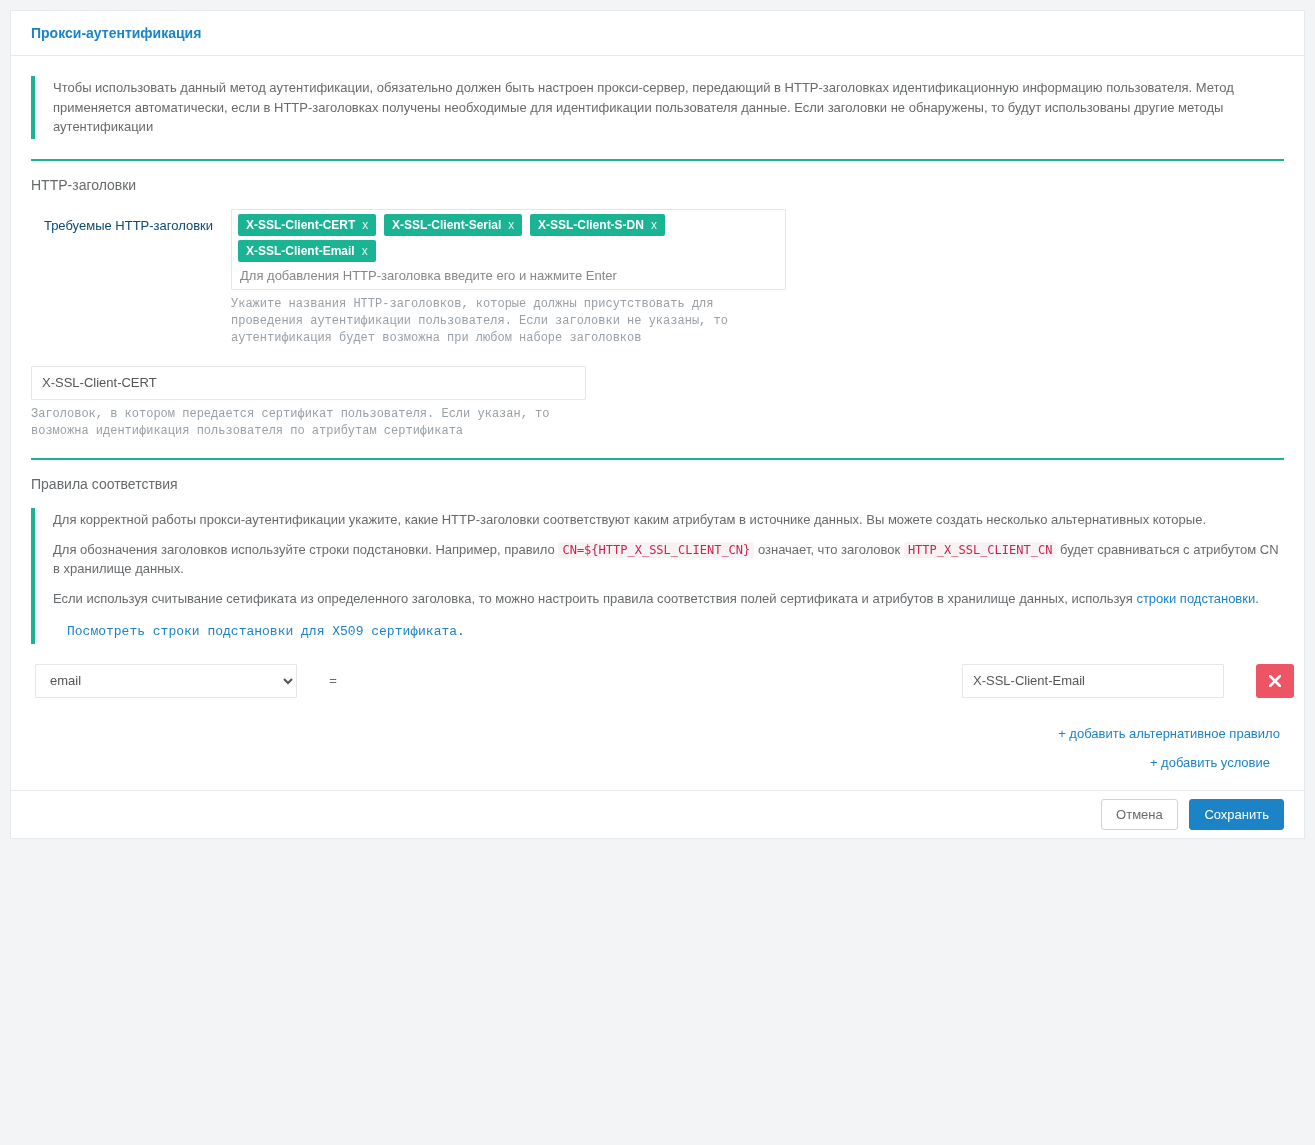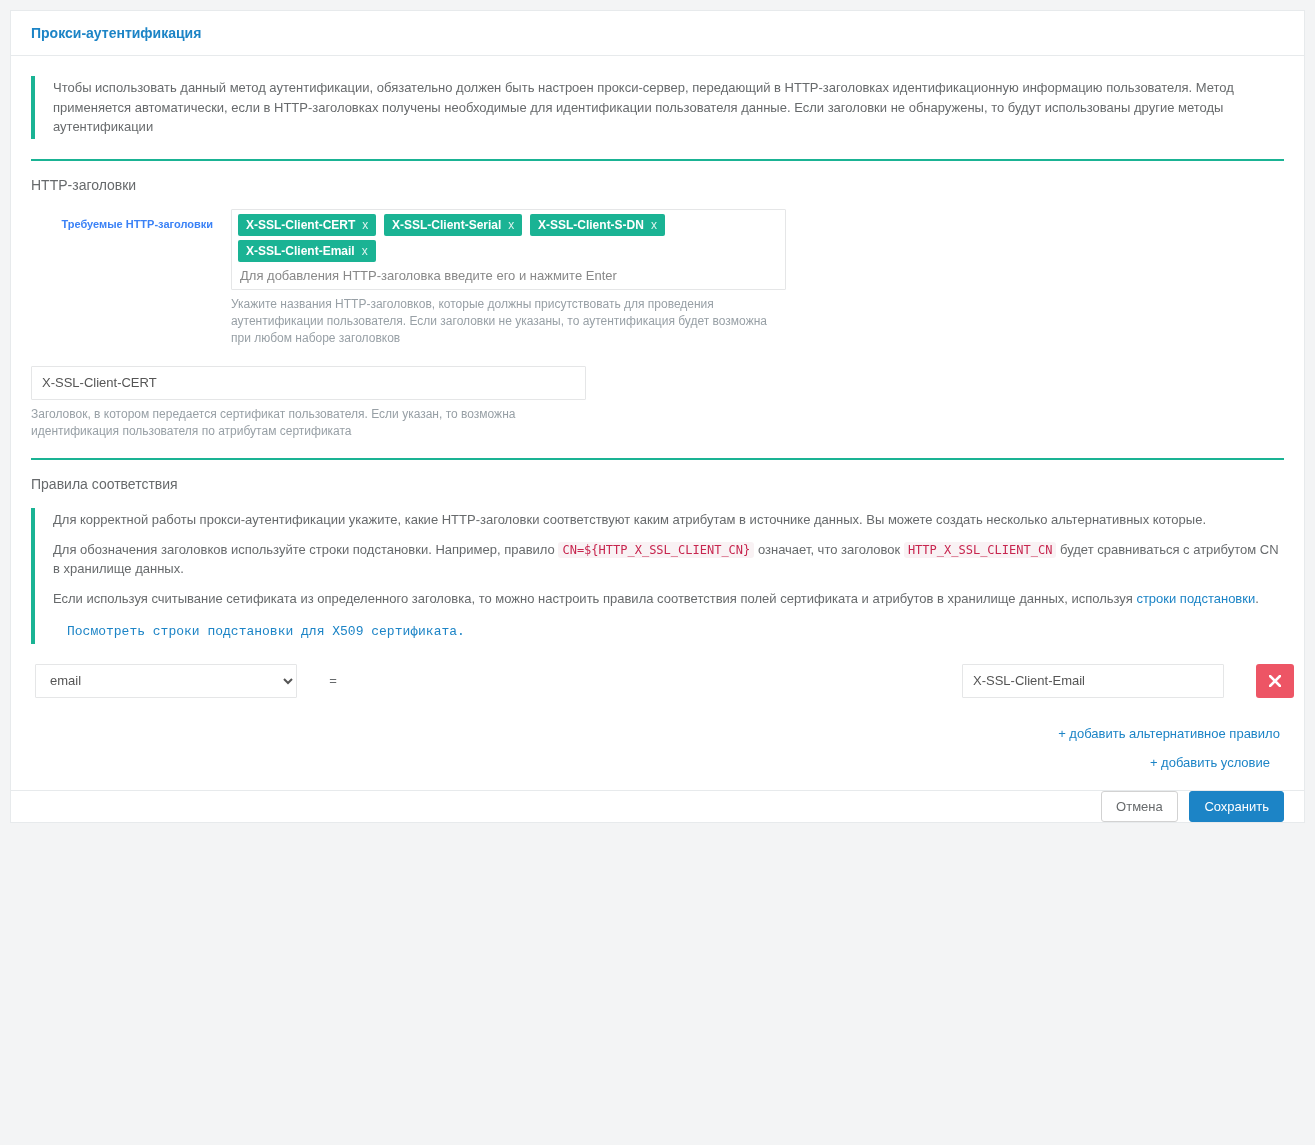--- a/index.html
+++ b/index.html
@@ -7,35 +7,35 @@
     .panel { background: #fff; border: 1px solid #e7eaec; }
     .panel-header { padding: 14px 20px; border-bottom: 1px solid #e7eaec; }
     .panel-title { color: #1c84c6; font-size: 14px; font-weight: 600; }
     .panel-body { padding: 20px; }
     .callout { border-left: 4px solid #1ab394; padding: 2px 0 2px 18px; margin-bottom: 20px; color: #676a6c; line-height: 1.5; }
     .callout p { margin-bottom: 10px; }
     .callout p:last-child { margin-bottom: 0; }
     hr.section-sep { border: none; border-top: 2px solid #1ab394; margin: 18px 0 16px; }
     h4.section-heading { font-size: 14px; font-weight: 400; color: #676a6c; margin-bottom: 16px; }
     .form-row { display: flex; margin-bottom: 18px; }
-    .form-label { width: 200px; text-align: right; padding-right: 18px; padding-top: 8px; font-weight: 700; color: #3b82f6; font-size: 11px; line-height: 1.35; }
+    .form-label { width: 200px; text-align: right; padding-right: 18px; padding-top: 8px; font-weight: 400; color: #0c4a6e; font-size: 13px; line-height: 1.35; }
     .form-control-wrap { flex: 0 0 555px; max-width: 555px; }
     .tag-input { border: 1px solid #e5e6e7; border-radius: 1px; padding: 4px 6px 0; min-height: 34px; background: #fff; }
     .tag { display: inline-flex; align-items: center; background: #1ab394; color: #fff; font-size: 12px; font-weight: 600; border-radius: 2px; padding: 4px 8px; margin: 0 4px 4px 0; }
     .tag-close { margin-left: 7px; font-size: 12px; cursor: pointer; opacity: .85; font-weight: normal; }
     .tag-placeholder { display: block; color: #888; font-size: 13px; padding: 2px 2px 6px; }
-    .help-text { color: #98a0a6; font-size: 12px; margin-top: 6px; line-height: 1.45; }
+    .help-text { color: #98a0a6; font-size: 12px; margin-top: 6px; line-height: 1.45; font-family: Liberation Mono, monospace; }
     input.text-input, select.text-input { width: 100%; border: 1px solid #e5e6e7; border-radius: 1px; padding: 7px 10px; font-size: 13px; color: #555; background: #fff; height: 34px; font-family: inherit; }
     .code-inline { font-family: Menlo, Consolas, monospace; font-size: 12px; color: #c7254e; background: #f9f2f4; padding: 1px 4px; border-radius: 3px; }
     a.link { color: #1c84c6; text-decoration: none; }
     .rule-grid { display: grid; grid-template-columns: 262px 40px 1fr 262px 40px; align-items: center; gap: 16px; }
     .btn-danger { background: #ed5565; color: #fff; border: none; width: 38px; height: 34px; border-radius: 3px; cursor: pointer; display: flex; align-items: center; justify-content: center; margin-left: 16px; font-size: 14px; }
     .add-link-row { text-align: right; margin-top: 14px; }
     .add-link { color: #1c84c6; font-size: 13px; cursor: pointer; }
-    .footer { padding: 0 20px; border-top: 1px solid #e7eaec; text-align: right; }
+    .footer { padding: 8px 20px; border-top: 1px solid #e7eaec; text-align: right; }
     .btn { display: inline-block; padding: 7px 14px; font-size: 13px; border-radius: 3px; cursor: pointer; border: 1px solid transparent; font-family: inherit; }
     .btn-default { background: #fff; border-color: #d2d2d2; color: #676a6c; }
     .btn-primary { background: #1c84c6; color: #fff; border-color: #1c84c6; margin-left: 8px; }
     .inner-section { padding: 0 4px; }
   </style>
 </head>
 <body>
 
 <div class="panel">
   <div class="panel-header">

